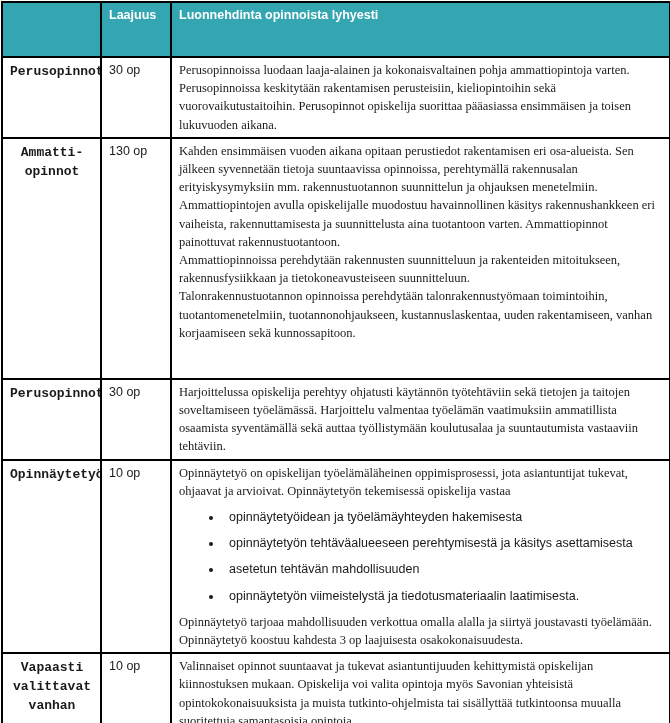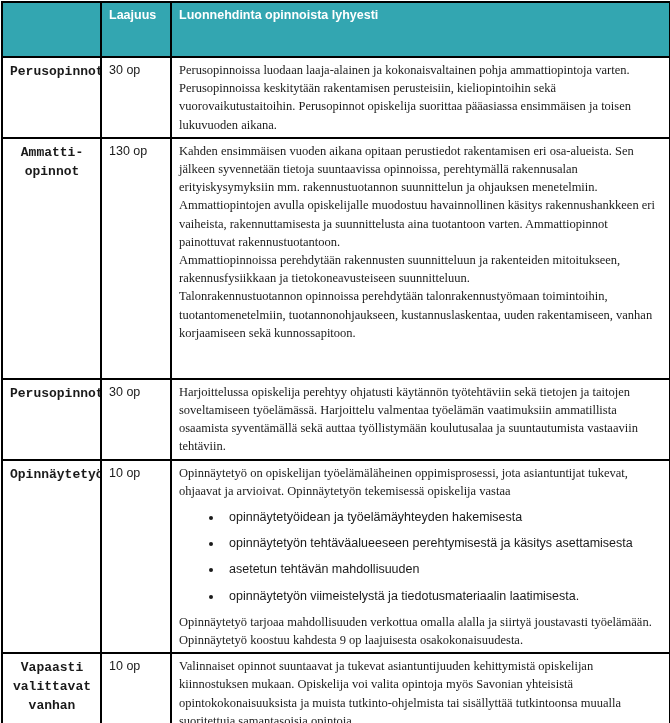--- a/index.html
+++ b/index.html
@@ -134,21 +134,21 @@
         <th class="rowlabel">Opinnäytetyö</th>
         <td class="credits">10 op</td>
         <td class="desc">
           <p>Opinnäytetyö on opiskelijan työelämäläheinen oppimisprosessi, jota asiantuntijat tukevat, ohjaavat ja arvioivat. Opinnäytetyön tekemisessä opiskelija vastaa</p>
           <ul>
             <li>opinnäytetyöidean ja työelämäyhteyden hakemisesta</li>
             <li>opinnäytetyön tehtäväalueeseen perehtymisestä ja käsitys asettamisesta</li>
             <li>asetetun tehtävän mahdollisuuden</li>
             <li>opinnäytetyön viimeistelystä ja tiedotusmateriaalin laatimisesta.</li>
           </ul>
-          <p>Opinnäytetyö tarjoaa mahdollisuuden verkottua omalla alalla ja siirtyä joustavasti työelämään. Opinnäytetyö koostuu kahdesta 9 op laajuisesta osakokonaisuudesta.</p>
+          <p>Opinnäytetyö tarjoaa mahdollisuuden verkottua omalla alalla ja siirtyä joustavasti työelämään. Opinnäytetyö koostuu kahdesta 3 op laajuisesta osakokonaisuudesta.</p>
         </td>
       </tr>
 
       <tr class="r-vapaa">
         <th class="rowlabel">Vapaasti valittavat vanhan</th>
         <td class="credits">10 op</td>
         <td class="desc">
           <p>Valinnaiset opinnot suuntaavat ja tukevat asiantuntijuuden kehittymistä opiskelijan kiinnostuksen mukaan. Opiskelija voi valita opintoja myös Savonian yhteisistä opintokokonaisuuksista ja muista tutkinto-ohjelmista tai sisällyttää tutkintoonsa muualla suoritettuja samantasoisia opintoja.</p>
         </td>
       </tr>

